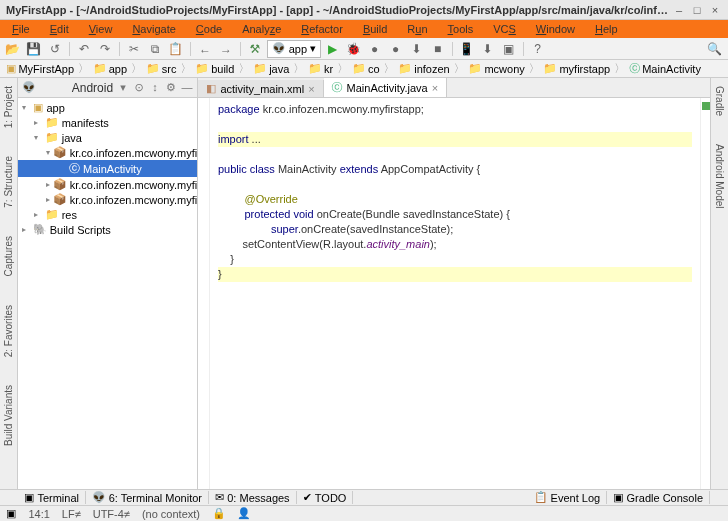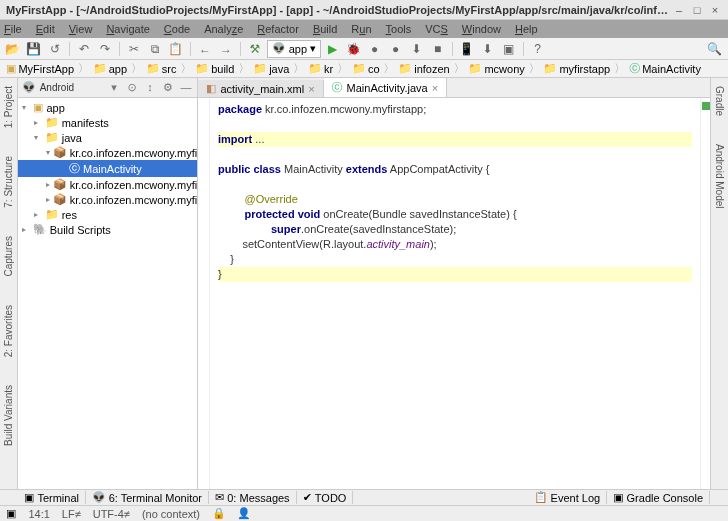--- a/index.html
+++ b/index.html
@@ -1,56 +1,56 @@
 <!DOCTYPE html>
 <html><head>
 <meta charset="utf-8">
 <style>
 * { margin: 0; padding: 0; box-sizing: border-box; font-family: "Segoe UI", Arial, sans-serif; font-size: 11px; }
 body { background: #f0f0f0; width: 728px; height: 521px; overflow: hidden; display: flex; flex-direction: column; }
 .titlebar { height: 20px; background: #e8e8e8; display: flex; align-items: center; padding: 0 6px; border-bottom: 1px solid #ccc; }
 .titlebar-text { flex: 1; color: #333; font-size: 11px; white-space: nowrap; overflow: hidden; text-overflow: ellipsis; font-weight: bold;}
 .titlebar-btns { display: flex; gap: 4px; }
 .titlebar-btn { width: 14px; height: 14px; display: flex; align-items: center; justify-content: center; color: #555; cursor: pointer; }
-.menubar { height: 18px; background: #a3a3a3; display: flex; align-items: center; padding: 0 0; gap: 6px; }
+.menubar { height: 18px; background: #f97316; display: flex; align-items: center; padding: 0 8px; gap: 12px; }
 .menu-item { padding: 1px 4px; color: #333; cursor: pointer; }
 .menu-item u { text-decoration: underline; }
 .toolbar { height: 22px; background: #f2f2f2; display: flex; align-items: center; padding: 0 4px; gap: 3px; border-bottom: 1px solid #ccc; }
 .tbtn { width: 18px; height: 18px; display: flex; align-items: center; justify-content: center; color: #666; cursor: pointer; font-size: 12px; }
 .tsep { width: 1px; height: 14px; background: #ccc; margin: 0 2px; }
 .tsel { display: flex; align-items: center; border: 1px solid #bbb; padding: 0 4px; height: 18px; gap: 3px; background: #fff; }
 .run-btn { color: #3a3; }
 .breadcrumb { height: 18px; background: #f2f2f2; display: flex; align-items: center; padding: 0 4px; gap: 2px; border-bottom: 1px solid #ccc; overflow: hidden; }
 .bc-item { display: flex; align-items: center; gap: 2px; padding: 0 2px; cursor: pointer; }
 .bc-sep { color: #999; }
 .folder-icon { color: #d4a84b; }
 .class-icon { color: #5b8; }
 .main-area { flex: 1; display: flex; overflow: hidden; }
 .left-gutter { width: 18px; background: #eee; border-right: 1px solid #ccc; display: flex; flex-direction: column; align-items: center; padding-top: 4px; gap: 20px; }
 .vtab { writing-mode: vertical-rl; transform: rotate(180deg); font-size: 10px; color: #555; cursor: pointer; padding: 4px 0; }
 .right-gutter { width: 18px; background: #eee; border-left: 1px solid #ccc; display: flex; flex-direction: column; align-items: center; padding-top: 4px; gap: 20px;}
 .vtab-r { writing-mode: vertical-rl; font-size: 10px; color: #555; cursor: pointer; padding: 4px 0; }
 .project-panel { width: 180px; background: #fff; border-right: 1px solid #ccc; display: flex; flex-direction: column; }
 .panel-header { height: 20px; background: #eee; display: flex; align-items: center; padding: 0 4px; gap: 4px; border-bottom: 1px solid #ccc; }
-.panel-title { flex: 1; font-size: 10px; color: #333; }
+.panel-title { flex: 1; font-size: 12px; color: #333; margin-left: 32px; }
 .panel-icon { width: 14px; height: 14px; color: #777; cursor: pointer; font-size: 11px; text-align: center;}
 .tree { flex: 1; overflow: auto; padding: 2px 0; font-size: 10px; }
 .tree-row { display: flex; align-items: center; padding: 1px 4px; gap: 3px; white-space: nowrap; cursor: pointer; }
 .tree-row.selected { background: #3874d1; color: #fff; }
 .tree-row.selected .folder-icon, .tree-row.selected .class-icon { color: #fff; }
 .indent-0 { padding-left: 4px; } .indent-1 { padding-left: 16px; } .indent-2 { padding-left: 28px; } .indent-3 { padding-left: 40px; }
 .tree-arrow { width: 8px; color: #888; font-size: 8px; }
 .editor-area { flex: 1; display: flex; flex-direction: column; background: #fff; }
 .editor-tabs { height: 20px; background: #eee; display: flex; align-items: flex-end; border-bottom: 1px solid #ccc; }
 .etab { display: flex; align-items: center; gap: 4px; padding: 2px 8px; background: #e4e4e4; border-right: 1px solid #ccc; cursor: pointer; font-size: 10px; }
 .etab.active { background: #fff; }
 .etab-close { color: #888; cursor: pointer; }
 .editor-body { flex: 1; display: flex; position: relative; }
 .code { flex: 1; padding: 4px 8px; font-family: "Consolas", monospace; font-size: 11px; line-height: 15px; white-space: pre; color: #333; overflow: auto; }
-.kw { color: #000080; font-weight: bold; }
+.kw { color: #000080; font-weight: normal; }
 .anno { color: #808000; }
 .highl { background: #ffffc8; display: inline-block; width: 100%; }
 .ident { color: #660e7a; font-style: italic;}
 .fold-gutter { width: 12px; background: #fff; border-right: 1px solid #eee; }
 .right-marks { width: 10px; background: #fff; border-left: 1px solid #eee; }
 .green-mark { width: 8px; height: 8px; background: #5a5; margin: 4px auto; }
 .bottom-tabs { height: 16px; background: #eee; display: flex; align-items: center; border-top: 1px solid #ccc; font-size: 10px; }
 .btab { padding: 0 6px; display: flex; gap: 3px; align-items: center; cursor: pointer; border-right: 1px solid #ccc;}
 .btab-right { margin-left: auto; }
 .statusbar { height: 16px; background: #eee; display: flex; align-items: center; padding: 0 6px; font-size: 10px; border-top: 1px solid #ccc; gap: 12px; }

